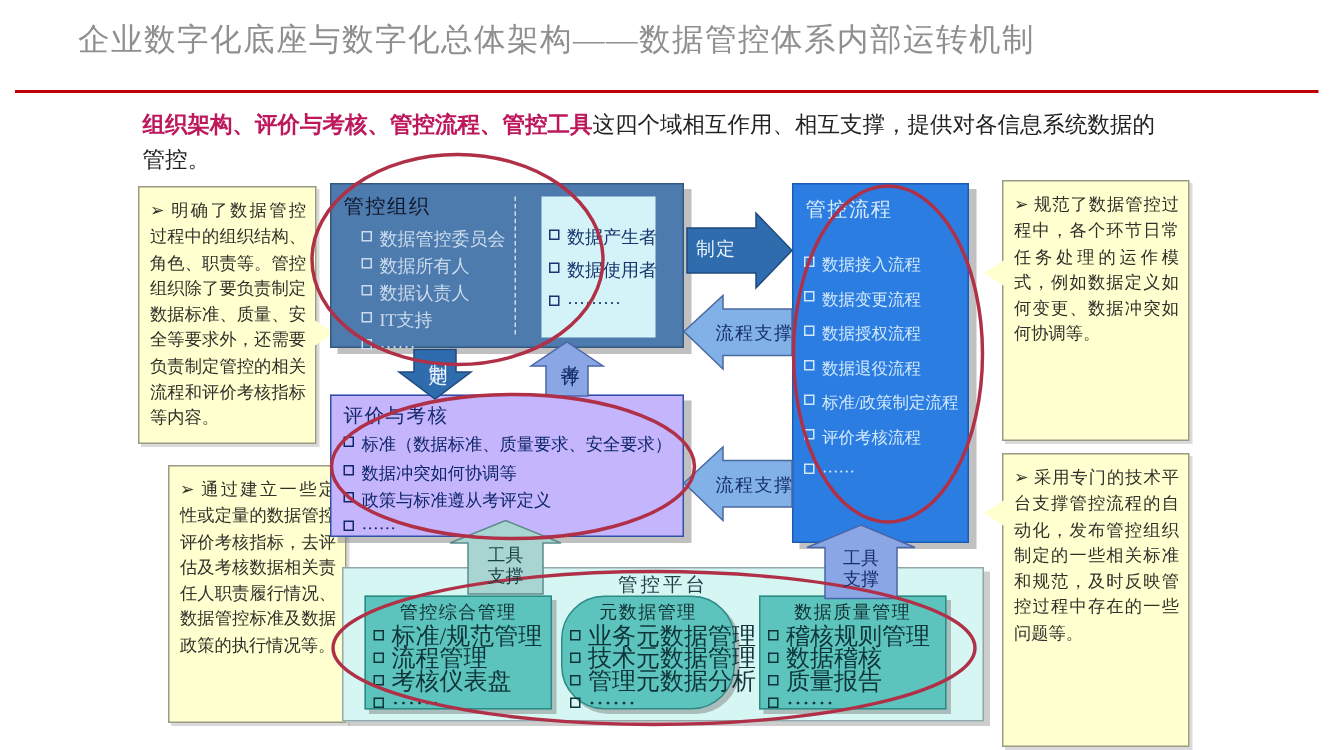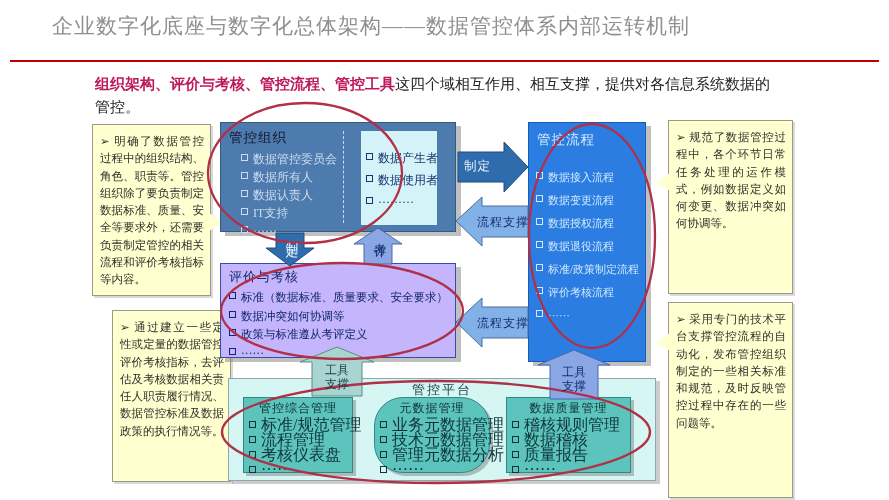--- a/index.html
+++ b/index.html
@@ -49,21 +49,21 @@
   #evalBox .items{padding-left:8px;}
   #evalBox .it{font-size:11.5px;line-height:18.5px;}
 
   #platBox{left:228px;top:378px;width:428px;height:103px;background:#d6f6f3;border:1px solid #93a7aa;
            box-shadow:4px 3px 0 rgba(130,130,130,.4);}
   #platBox .pt{text-align:center;font-size:13px;color:#1e4349;padding-top:2px;letter-spacing:2px;}
   .sub{position:absolute;top:18px;height:76px;background:#5cc4bc;border:1px solid #2e8a84;
        box-shadow:3px 3px 0 rgba(120,120,120,.45);color:#0e3338;box-sizing:border-box;}
   .sub .bt2{text-align:center;font-size:12px;padding-top:2px;color:#112f33;letter-spacing:1px;}
   .sub .it{font-size:16px;line-height:15px;padding-left:5px;}
-  #sub1{left:14px;width:110px;}
+  #sub1{left:14px;width:125px;}
   #sub2{left:145px;width:116px;border-radius:29px;}
   #sub3{left:277px;width:125px;}
 
   
   #ovl{position:absolute;left:0;top:0;z-index:5;pointer-events:none;}
   .arrDark{fill:#2f6cae;stroke:#1e4a7e;stroke-width:1;}
   .arrLight{fill:#82b1e8;stroke:#4a6aa0;stroke-width:1;}
   .arrPeri{fill:#8aa6e4;stroke:#4a66a8;stroke-width:1;}
   .arrTeal{fill:#a8d5d1;stroke:#5c8a8a;stroke-width:1;}
   .ell{fill:none;stroke:#b03048;stroke-width:2.3;}

